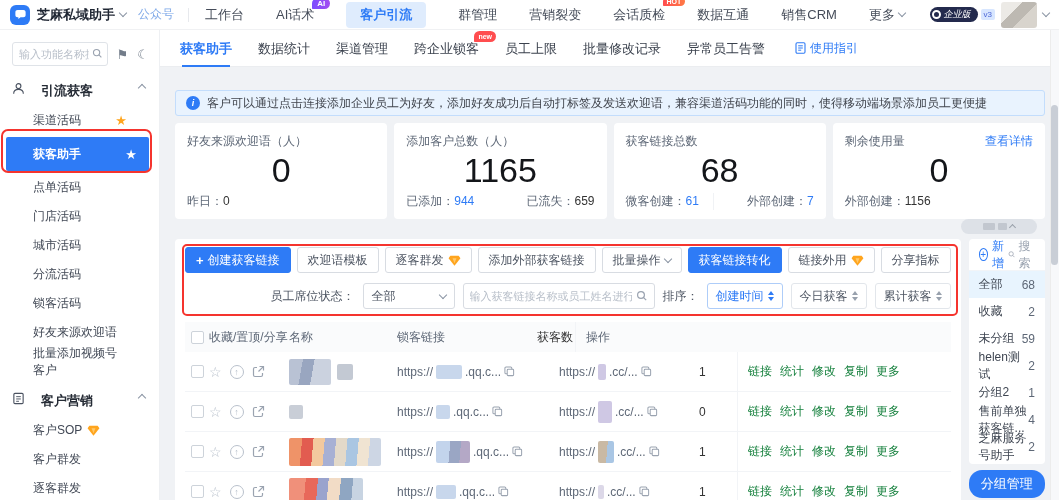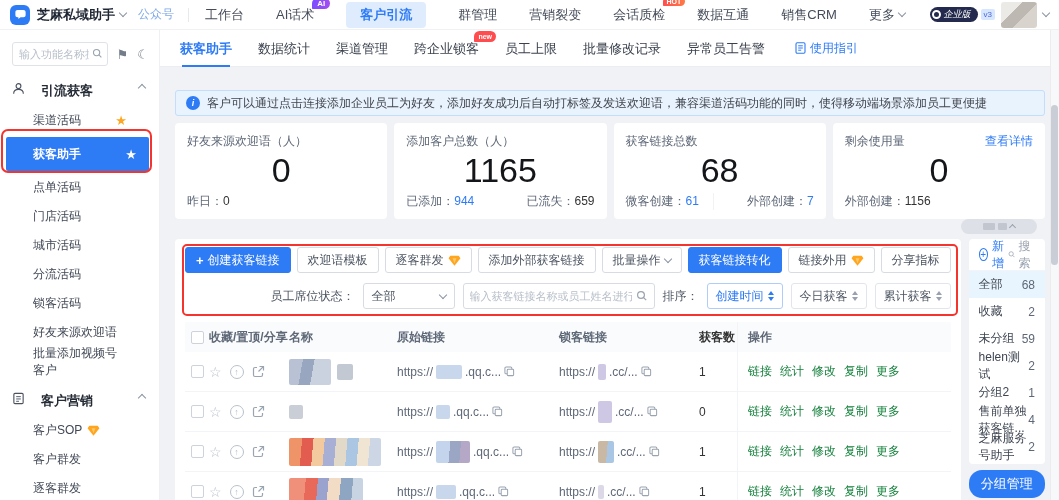--- a/index.html
+++ b/index.html
@@ -82,21 +82,21 @@
   .tb-search { width:192px; height:26px; border:1px solid #d8dce2; border-radius:3px; display:flex; align-items:center; padding:0 6px; background:#fff; gap:4px; }
   .tb-search input { border:0; outline:0; flex:1; font-size:11px; color:#333; font-family:inherit; min-width:0; }
   .tb-search input::placeholder { color:#b8bfc9; }
   .sort-pill { display:inline-flex; align-items:center; gap:4px; height:26px; padding:0 8px; border:1px solid #e2e6eb; border-radius:3px; color:#4d5562; cursor:pointer; white-space:nowrap; }
   .sort-pill.active { border-color:#aecdf9; color:#2e7bf6; }
   .arrs { display:flex; flex-direction:column; gap:2px; }
   .tri-u { width:0; height:0; border-left:3px solid transparent; border-right:3px solid transparent; border-bottom:4px solid currentColor; }
   .tri-d { width:0; height:0; border-left:3px solid transparent; border-right:3px solid transparent; border-top:4px solid currentColor; }
   .arrs.gray { color:#98a1ad; }
 
-  .thead { display:flex; align-items:center; height:30px; background:#fafbfc; margin-top:12px; color:#5e6877;font-weight:bold; }
+  .thead { display:flex; align-items:center; height:30px; background:#fafbfc; margin-top:12px; color:#5e6877; }
   .trow { display:flex; align-items:center; height:40px; border-bottom:1px solid #f2f4f7; }
   .c-check { width:24px; display:flex; justify-content:center; }
   .checkbox { width:13px; height:13px; border:1px solid #cdd3da; border-radius:2px; background:#fff; cursor:pointer; }
   .c-fav { width:80px; display:flex; gap:8px; align-items:center; color:#aab2bf; }
   .star-o { font-size:14px; color:#b9c1cc; cursor:pointer; line-height:1; }
   .pin-ic { width:14px; height:14px; border:1px solid #b9c1cc; border-radius:50%; display:flex; align-items:center; justify-content:center; font-size:9px; color:#b9c1cc; cursor:pointer; }
   .c-name { width:108px; display:flex; gap:6px; align-items:center; }
   .c-origin { width:162px; display:flex; align-items:center; gap:3px; color:#5e6877; white-space:nowrap; }
   .c-lock { width:140px; display:flex; align-items:center; gap:3px; color:#5e6877; white-space:nowrap; }
   .c-count { width:38px; color:#333; }
@@ -403,21 +403,20 @@
               </span>
             </span>
         </div>
 
         <div class="thead">
           <span class="c-check">
               <span class="checkbox"></span>
             </span>
           <span class="c-fav">收藏/置顶/分享</span>
           <span class="c-name">名称</span>
-          <span class="c-origin">原始链接</span>
           <span class="c-lock">锁客链接</span>
           <span class="c-count">获客数</span>
           <span class="c-actions">操作</span>
         </div>
 
         <div class="trow">
           <span class="c-check">
               <span class="checkbox"></span>
             </span>
           <span class="c-fav">

